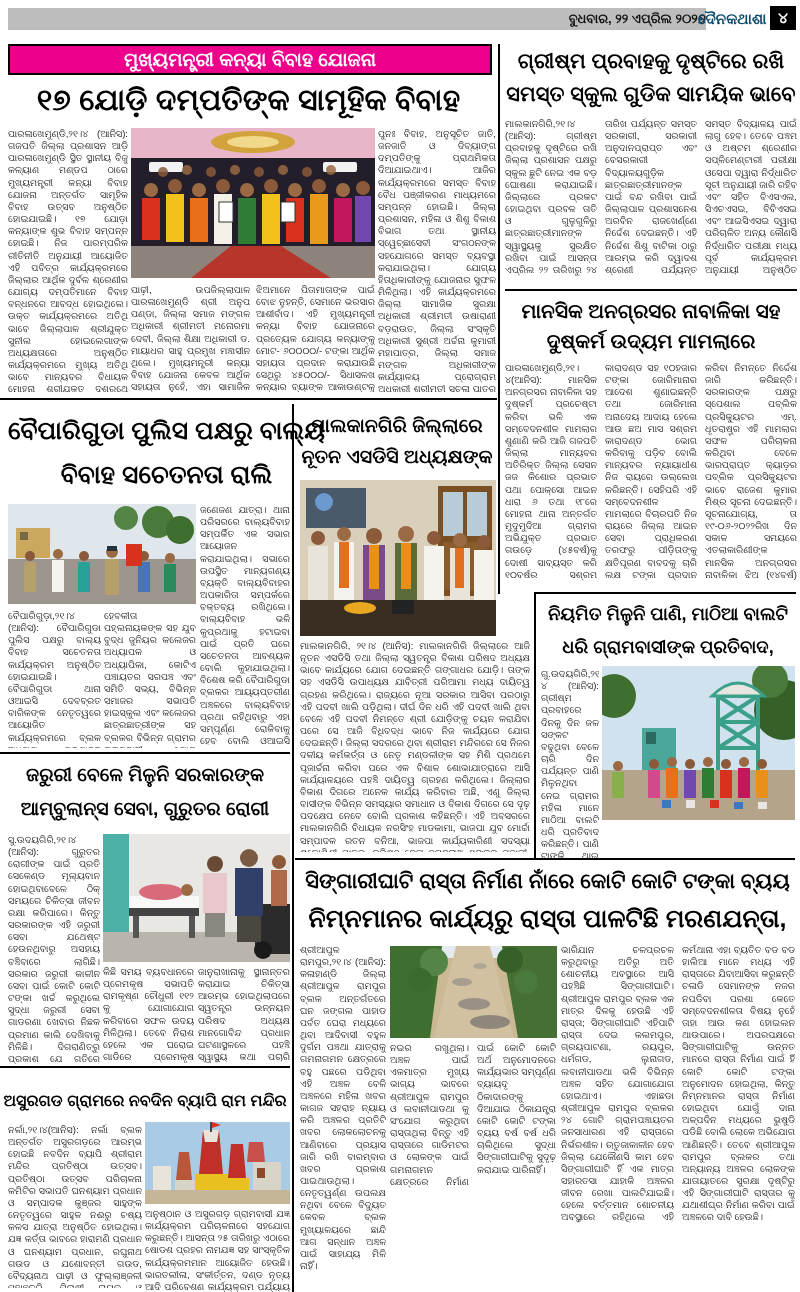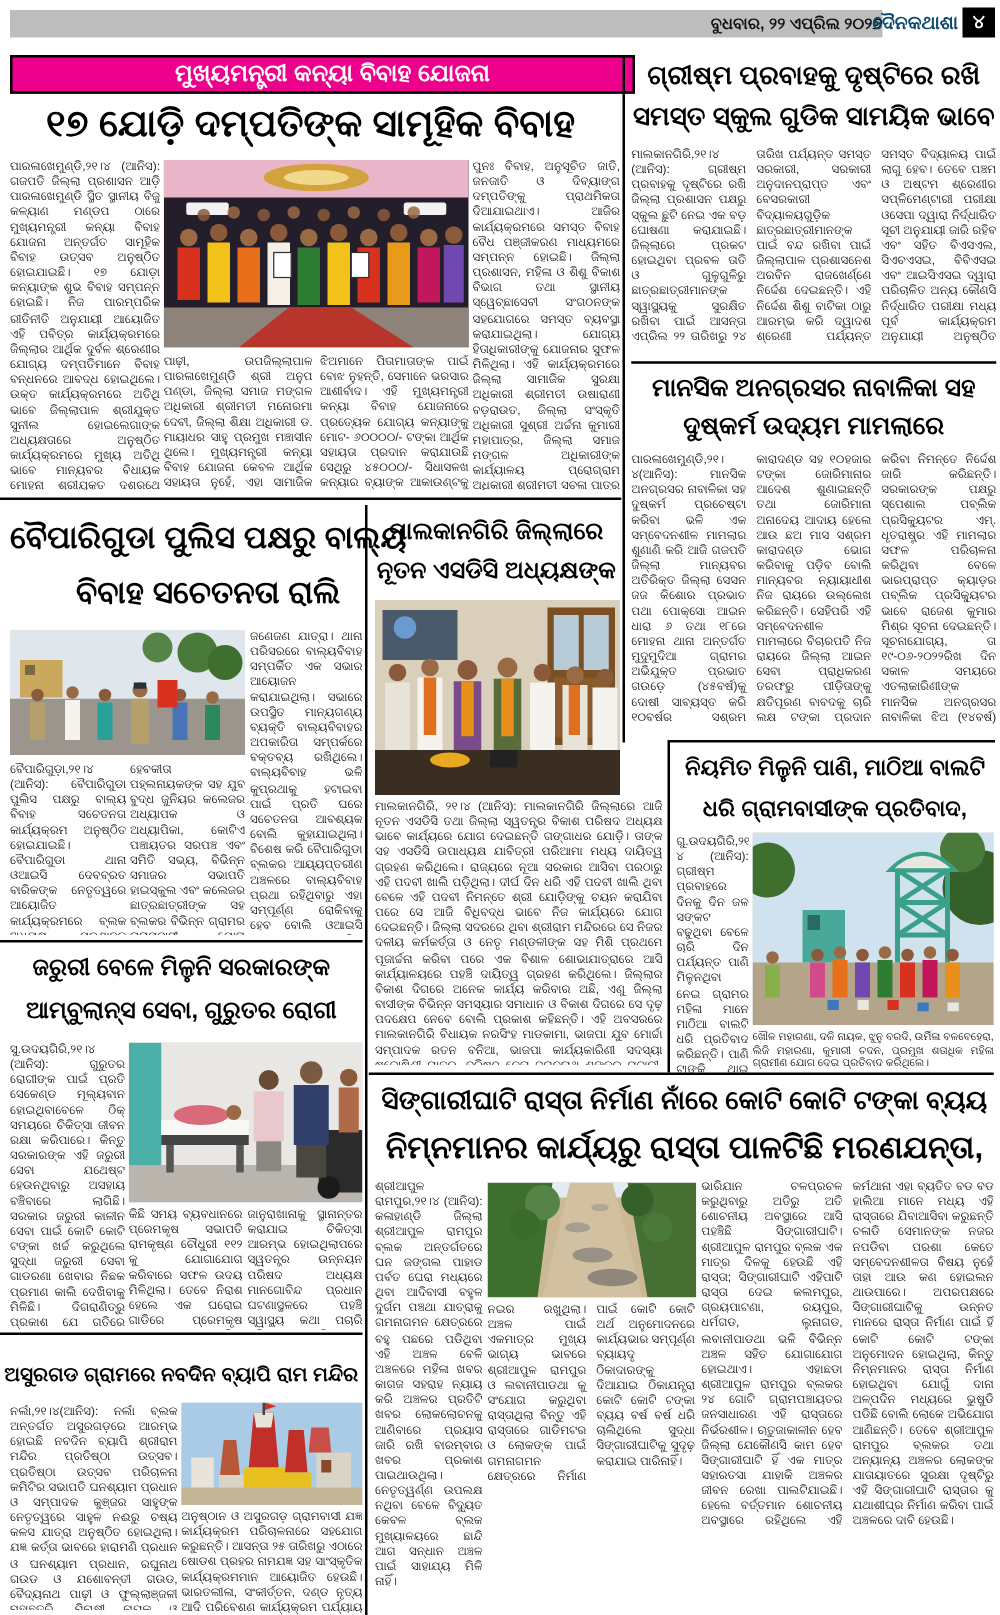--- a/index.html
+++ b/index.html
@@ -23,21 +23,21 @@
 </style>
 </head>
 <body>
 
 <div class="page">
 
   <div class="abs topbar" style="left:8px;top:8px;width:688px;height:22px;">ବୁଧବାର, ୨୨ ଏପ୍ରିଲ ୨୦୨୬</div>
   <div class="abs mast" style="left:698px;top:8px;width:68px;height:22px;">ଦୈନକଥାଶା</div>
   <div class="abs pagebox" style="left:770px;top:6px;width:26px;height:24px;">୪</div>
 
-  <div class="abs kicker" style="left:8px;top:44px;width:480px;height:27px;padding-left:16px;">ମୁଖ୍ୟମନ୍ତ୍ରୀ କନ୍ୟା ବିବାହ ଯୋଜନା</div>
+  <div class="abs kicker" style="left:8px;top:44px;width:480px;height:27px;">ମୁଖ୍ୟମନ୍ତ୍ରୀ କନ୍ୟା ବିବାହ ଯୋଜନା</div>
   <div class="abs hl" style="left:0px;top:78px;width:497px;height:44px;font-size:30px;line-height:44px;">୧୭ ଯୋଡ଼ି ଦମ୍ପତିଙ୍କ ସାମୂହିକ ବିବାହ ସମ୍ପନ୍ନ</div>
 
   <div class="abs col" style="left:8px;top:128px;width:120px;height:264px;">ପାରଳାଖେମୁଣ୍ଡି,୨୧।୪ (ଆନିସ): ଗଜପତି ଜିଲ୍ଲା ପ୍ରଶାସନ ଆଡ଼ି ପାରଳାଖେମୁଣ୍ଡି ସ୍ଥିତ ସ୍ଥାନୀୟ ବିଜୁ କଳ୍ୟାଣ ମଣ୍ଡପ ଠାରେ ମୁଖ୍ୟମନ୍ତ୍ରୀ କନ୍ୟା ବିବାହ ଯୋଜନା ଅନ୍ତର୍ଗତ ସାମୂହିକ ବିବାହ ଉତ୍ସବ ଅନୁଷ୍ଠିତ ହୋଇଯାଇଛି। ୧୭ ଯୋଡ଼ା କନ୍ୟାଙ୍କ ଶୁଭ ବିବାହ ସମ୍ପନ୍ନ ହୋଇଛି। ନିଜ ପାରମ୍ପରିକ ରୀତିନୀତି ଅନୁଯାୟୀ ଆୟୋଜିତ ଏହି ପବିତ୍ର କାର୍ଯ୍ୟକ୍ରମରେ ଜିଲ୍ଲାର ଆର୍ଥିକ ଦୁର୍ବଳ ଶ୍ରେଣୀର ଯୋଗ୍ୟ ଦମ୍ପତିମାନେ ବିବାହ ବନ୍ଧନରେ ଆବଦ୍ଧ ହୋଇଥିଲେ। ଉକ୍ତ କାର୍ଯ୍ୟକ୍ରମରେ ଅତିଥି ଭାବେ ଜିଲ୍ଲାପାଳ ଶ୍ରୀଯୁକ୍ତ ସୁନୀଲ ହୋଇଲେଗାଙ୍କ ଅଧ୍ୟକ୍ଷତାରେ ଅନୁଷ୍ଠିତ କାର୍ଯ୍ୟକ୍ରମରେ ମୁଖ୍ୟ ଅତିଥି ଭାବେ ମାନ୍ୟବର ବିଧାୟକ ମୋହନା ଶ୍ରୀଯୁକ୍ତ ଦଶରଥେ ଗମାଙ୍ଗ ଯୋଗଦେଇ ନବ ଦମ୍ପତିଙ୍କୁ ଆଶୀର୍ବାଦ ଦେଇଥିଲେ ଏବଂ ୪୫୦୦୦/- ଟଙ୍କା ସହାୟତା ରାଶି ଚେକ୍ ମାଧ୍ୟମରେ ପ୍ରଦାନ କରିଥିଲେ। ସମ୍ମାନିତ ଅତିଥି ଭାବରେ ଭଦ୍ରକ ପରିଷଦ ଅଧ୍ୟକ୍ଷ ଶ୍ରୀଯୁକ୍ତ କାମଦେବ ବଡ଼ନାୟକ, ମୁଖ୍ୟ ଜନୟନ ଅଧିକାରୀ ତଥା ନିର୍ବାହୀ ଅଧିକାରୀ ଜିଲ୍ଲାପରିଷଦ ଶ୍ରୀ ଦୟାମୟ</div>
 
   <div class="abs photo" style="left:131px;top:128px;width:244px;height:150px;">
     <svg width="244" height="150" viewBox="0 0 244 150">
       <rect width="244" height="150" fill="#241e2b"></rect>
       <rect x="0" y="0" width="244" height="30" fill="#e9b6c9"></rect>
       <ellipse cx="122" cy="14" rx="42" ry="11" fill="#d2a23c"></ellipse>
       <ellipse cx="122" cy="14" rx="26" ry="6" fill="#f0d98a"></ellipse>
@@ -206,21 +206,20 @@
       </g>
       <g>
         <rect x="60" y="134" width="9" height="8" fill="#3a78c0"></rect>
           <rect x="84" y="134" width="9" height="8" fill="#e8e6e0"></rect>
         <rect x="108" y="134" width="9" height="8" fill="#d8321f"></rect>
           <rect x="132" y="136" width="9" height="7" fill="#3a78c0"></rect>
         <rect x="156" y="136" width="9" height="7" fill="#e8e6e0"></rect>
       </g>
     </svg>
   </div>
-  <div class="abs cap" style="left:602px;top:824px;width:193px;height:34px;">ଖୌଳ ମହାରଣା, ଦଳି ନାୟକ, ଝୁନୁ ବରଦି, ଉର୍ମିଳା ବଳବେହେରା, ଲିଜି ମହାରଣା, କୁମାରୀ ଚଦନ, ପ୍ରମୁଖ ଶତାଧିକ ମହିଳା ଗ୍ରାମୀଣ ଯୋଗ ଦେଇ ପ୍ରତିବାଦ କରିଥିଲେ।</div>
 
   <div class="abs hd" style="left:295px;top:858px;width:500px;height:2px;"></div>
 
   <div class="abs hl" style="left:0px;top:758px;width:290px;height:72px;font-size:19px;line-height:34px;">ଜରୁରୀ ବେଳେ ମିଳୁନି ସରକାରଙ୍କ ଆମ୍ବୁଲାନ୍ସ ସେବା, ଗୁରୁତର ରୋଗୀ ହେଉଛନ୍ତି ପ୍ରଭାବିତ</div>
   <div class="abs col" style="left:8px;top:834px;width:92px;height:230px;">ସୁ.ଉଦୟଗିରି,୨୧।୪ (ଆନିସ): ଗୁରୁତର ରୋଗୀଙ୍କ ପାଇଁ ପ୍ରତି ସେକେଣ୍ଡ ମୂଲ୍ୟବାନ ହୋଇଥିବାବେଳେ ଠିକ୍ ସମୟରେ ଚିକିତ୍ସା ଜୀବନ ରକ୍ଷା କରିପାରେ। କିନ୍ତୁ ସରକାରଙ୍କ ଏହି ଜରୁରୀ ସେବା ଯଥେଷ୍ଟ ହେଉନଥିବାରୁ ଅସହାୟ ବଞ୍ଚିବାରେ ଲାଗିଛି। ସରକାର ଜରୁରୀ କାଳୀନ ସେବା ପାଇଁ କୋଟି କୋଟି ଟଙ୍କା ଖର୍ଚ୍ଚ କରୁଥିଲେ ସୁଦ୍ଧା ଜରୁରୀ ସେବା ଗାଡରଣା ଖେବାର ନିଛକ ପ୍ରମାଣ କାଲି ଦେଖିବାକୁ ମିଳିଛି। ଦିଗରାଣିତ୍ରୁ ପ୍ରକାଶ ଯେ ଗତିରେ ସମୟ ୯ ଟାରେ ଜିଲ୍ଲା ଶିଶୁ ସୁରକ୍ଷା ସମିତି ସଭ୍ୟା ତଥା ଅଗ୍ରଣୀ ସ୍ୱେଚ୍ଛାସେବୀ ସଂଗଠନର ସଂଯୋଜିକା ସୁସ୍ମିତା ଜେନା ହଠାତ ଅସୁସ୍ଥତା ଅନୁଭବ କରିବାରୁ ସଂଗଠନର ସମ୍ପାଦକ ଡ.ହରିଶ୍ଚନ୍ଦ୍ର ଗାଉଡ ୧୧୨ କୁ ତୁରନ୍ତ ଫୋନ୍</div>
   <div class="abs photo" style="left:103px;top:834px;width:187px;height:128px;">
     <svg width="187" height="128" viewBox="0 0 187 128">
       <rect width="187" height="128" fill="#e9e7e3"></rect>
       <rect x="0" y="98" width="187" height="30" fill="#b9b5ad"></rect>
       <rect x="0" y="0" width="26" height="98" fill="#4ab0a8"></rect>

